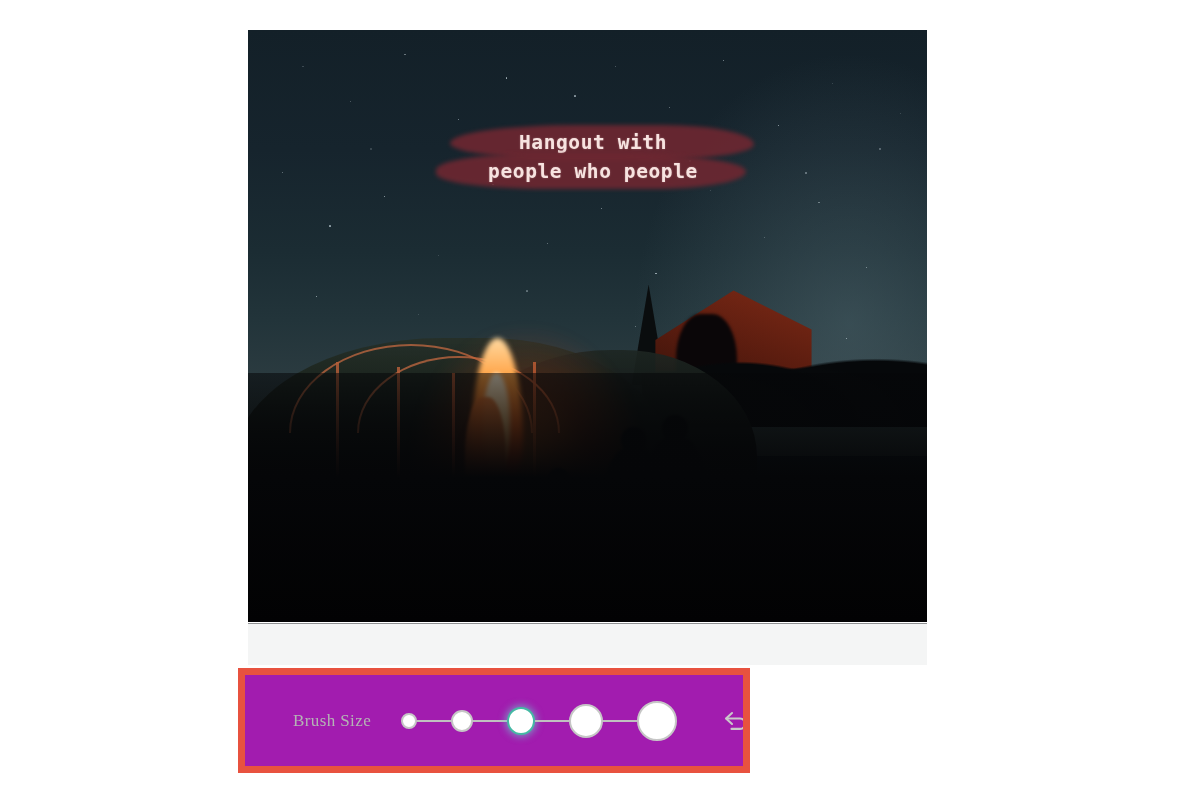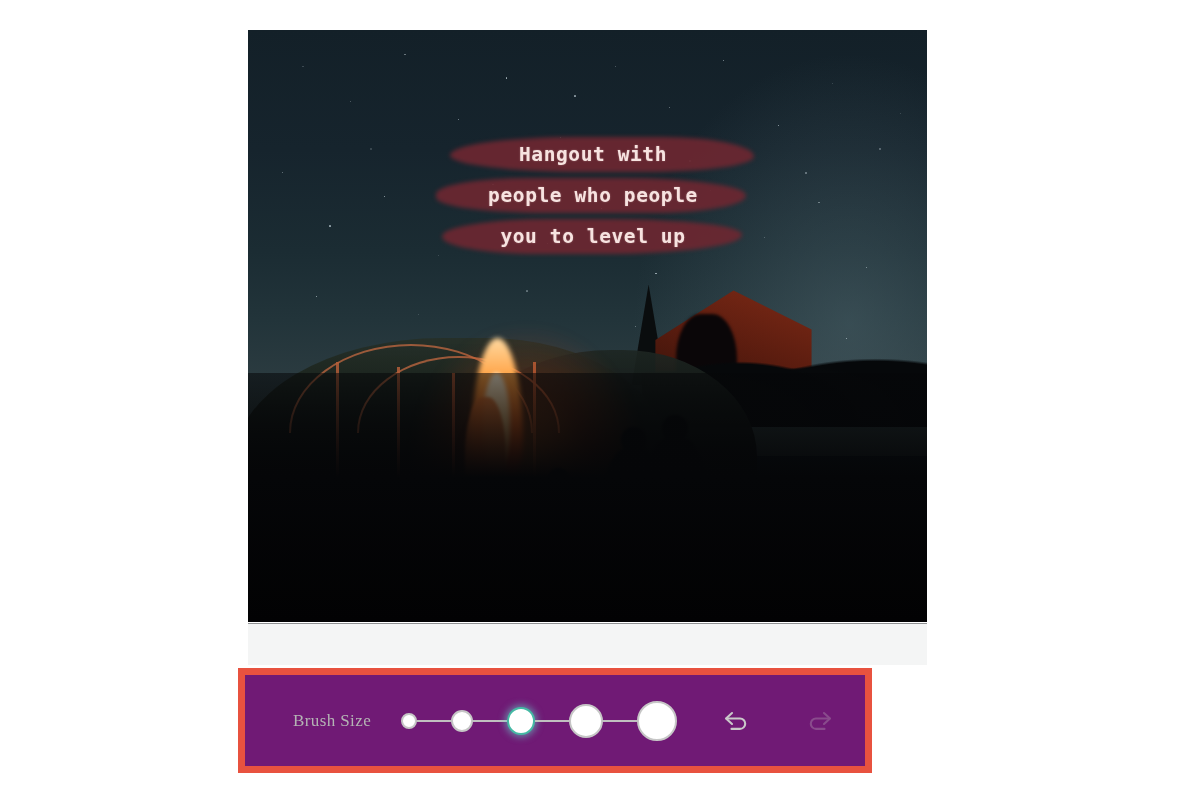--- a/index.html
+++ b/index.html
@@ -130,21 +130,21 @@
   
   #caption-overlay{
     position:absolute;
     left:200px; top:98px;
     width:290px;
     text-align:center;
   }
   .brush-line{
     position:relative;
     display:block;
-    margin:12px auto;
+    margin:0 auto;
     line-height:29px;
     height:29px;
   }
   .brush-bg{
     position:absolute; top:-3px; bottom:-3px; left:-12px; right:-12px;
     background:#6e2731;
     opacity:.9;
     filter:blur(2.2px);
   }
   .brush-line.l1 .brush-bg{ border-radius:42% 30% 36% 44% / 52% 56% 44% 48%; left:2px; right:-16px;}
@@ -167,23 +167,23 @@
     left:248px; top:623px;
     width:679px; height:42px;
     background:#f4f5f5;
     border-top:1px solid #8f9193;
   }
 
   
   #brush-toolbar{
     position:absolute;
     left:238px; top:668px;
-    width:634px; height:105px;
+    width:512px; height:105px;
     border:7px solid #e8523f;
-    background:#701a75;
+    background:#a21caf;
     display:flex;
     align-items:center;
     overflow:hidden;
   }
   #brush-size-label{
     margin-left:48px;
     font-family:"Liberation Serif", serif;
     font-size:17px;
     color:#b4b4b4;
     letter-spacing:.4px;
@@ -296,24 +296,20 @@
 
   <div id="caption-overlay">
     <span class="brush-line l1">
       <span class="brush-bg"></span>
       <span class="brush-text">Hangout with</span>
     </span>
     <span class="brush-line l2">
       <span class="brush-bg"></span>
       <span class="brush-text">people who people</span>
     </span>
-    <span class="brush-line l3">
-      <span class="brush-bg"></span>
-      <span class="brush-text">you to level up</span>
-    </span>
   </div>
 </div>
 
 <div id="panel-strip"></div>
 
 <div id="brush-toolbar">
 
   <div id="brush-size-label">Brush Size</div>
 
   <div id="brush-size-slider">

